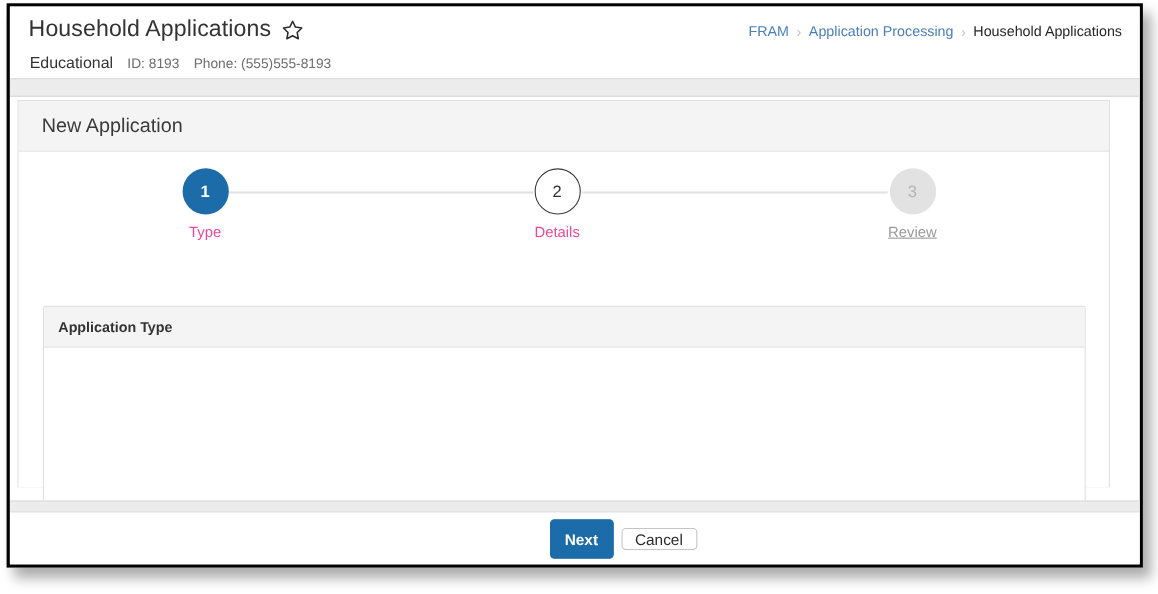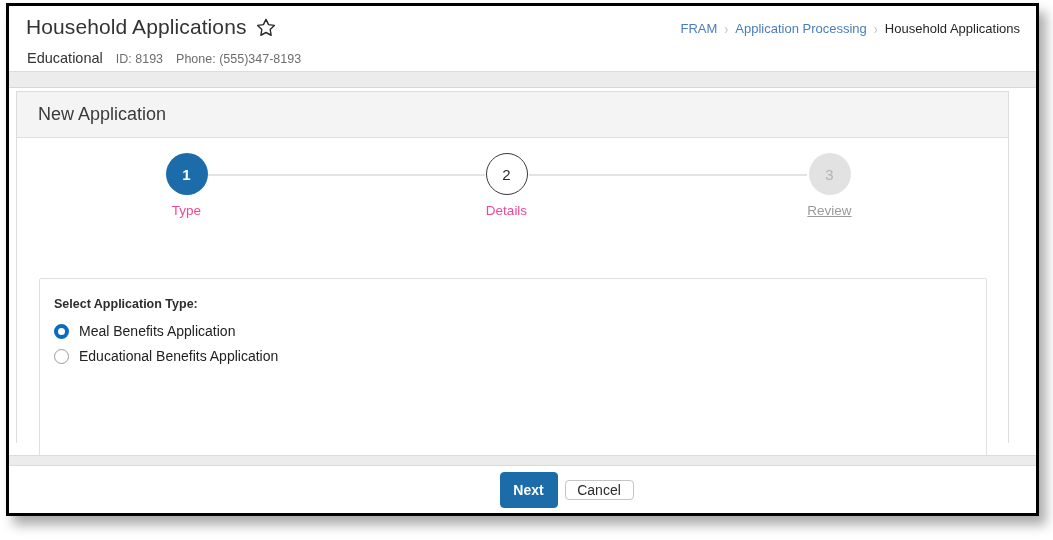--- a/index.html
+++ b/index.html
@@ -343,21 +343,21 @@
           <span class="star-icon">
             <svg viewBox="0 0 24 24" width="20" height="20" fill="none" stroke="#2b2b2b" stroke-width="1.7" stroke-linejoin="round">
               <polygon points="12,2.8 15.1,9.1 22,10.1 17,15 18.2,21.9 12,18.6 5.8,21.9 7,15 2,10.1 8.9,9.1"></polygon>
             </svg>
           </span>
         </div>
 
         <div class="sub-row">
           <span class="person-name">Educational</span>
           <span class="person-meta">ID: 8193</span>
-          <span class="person-meta">Phone: (555)347-8193</span>
+          <span class="person-meta">Phone: (555)555-8193</span>
         </div>
 
         <div class="breadcrumb">
           <span class="crumb-link">FRAM</span>
           <span class="crumb-sep">›</span>
           <span class="crumb-link">Application Processing</span>
           <span class="crumb-sep">›</span>
           <span class="crumb-current">Household Applications</span>
         </div>
 
@@ -387,32 +387,22 @@
               <div class="step-label">Details</div>
             </div>
 
             <div class="step s3">
               <div class="step-circle disabled">3</div>
               <div class="step-label muted">Review</div>
             </div>
           </div>
 
           <div class="inner-panel">
-            <div class="panel-body">
-              <div class="field-label">Select Application Type:</div>
-
-              <div class="radio-row">
-                <span class="radio checked"></span>
-                <span class="radio-label">Meal Benefits Application</span>
-              </div>
-
-              <div class="radio-row">
-                <span class="radio unchecked"></span>
-                <span class="radio-label">Educational Benefits Application</span>
-              </div>
+            <div class="panel-header">
+              <span class="panel-header-title">Application Type</span>
             </div>
           </div>
 
         </div>
       </div>
 
       <div class="footer-band"></div>
 
       <div class="footer-actions">
         <button class="btn btn-primary">Next</button>

